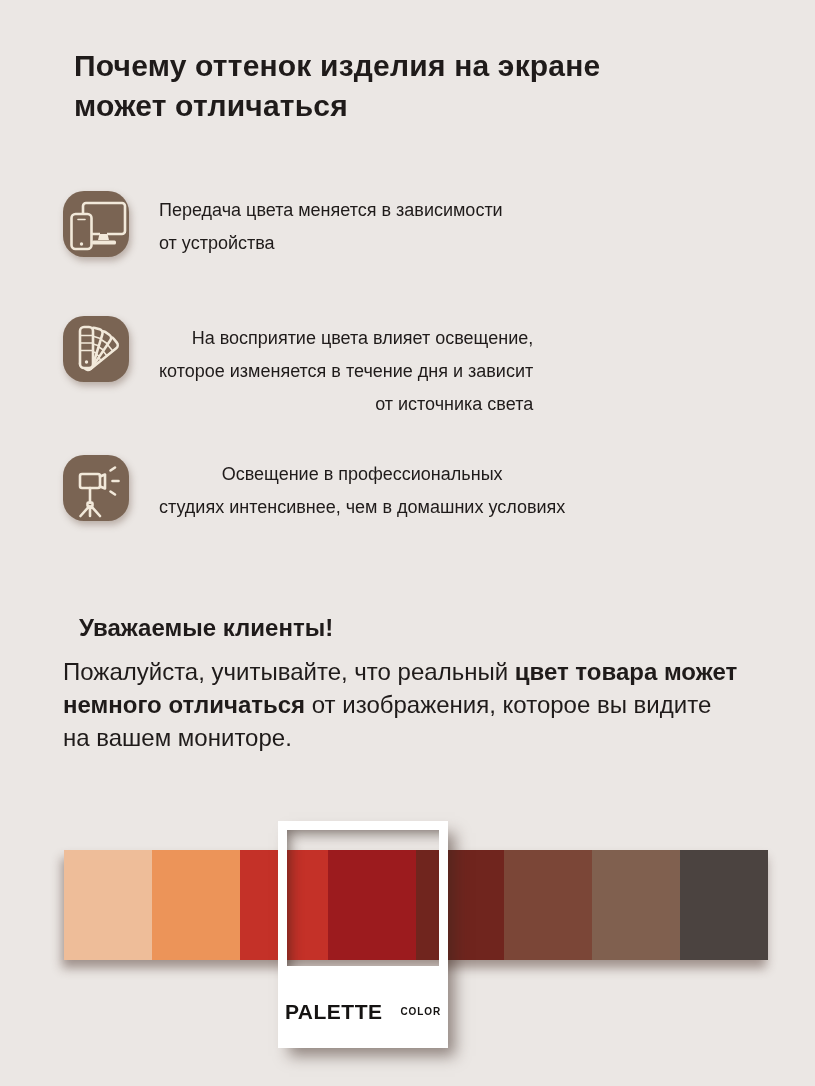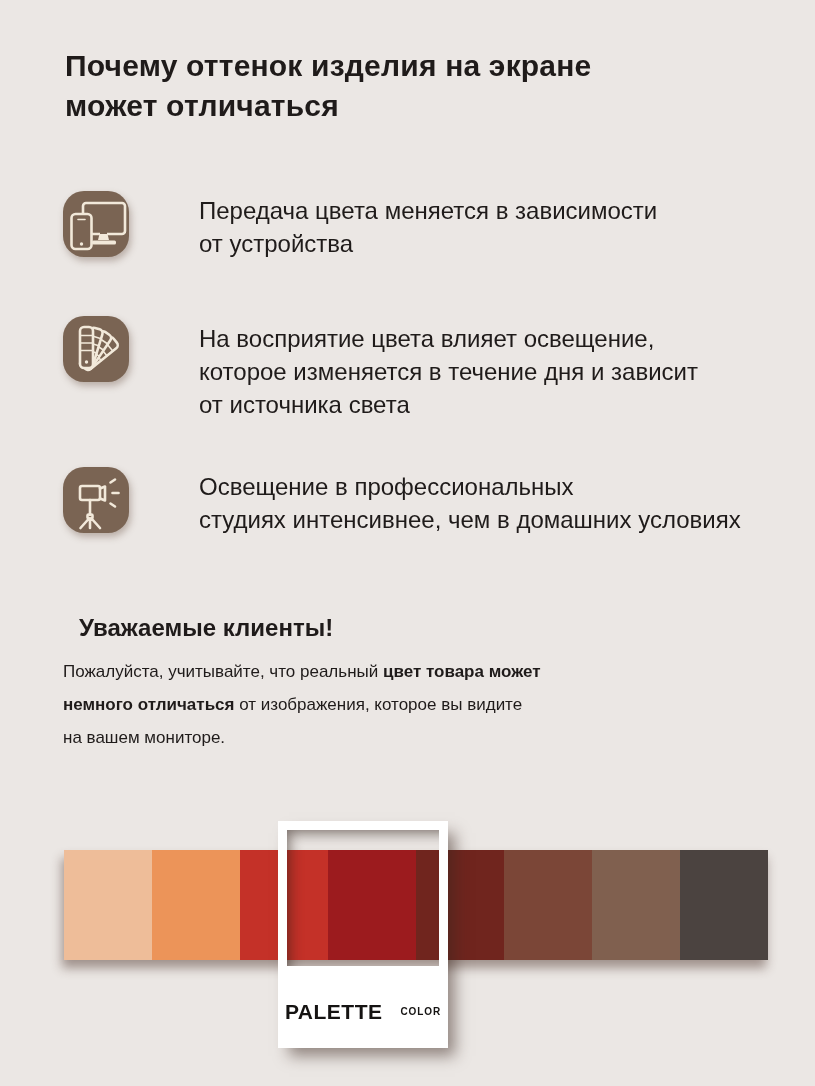--- a/index.html
+++ b/index.html
@@ -3,36 +3,36 @@
 <meta charset="utf-8">
 <style>
   :root{
     --badge:#7a6453;
     --stroke:#f2e9da;
   }
   html,body{margin:0;padding:0;}
   body{font-family:"Liberation Sans",sans-serif;background:#ebe7e4;}
   .page{position:relative;width:815px;height:1086px;background:#ebe7e4;color:#1f1b1a;overflow:hidden;}
 
-  .title{position:absolute;left:65px;top:46px;margin:0;width:700px;
+  .title{position:absolute;left:74px;top:46px;margin:0;width:700px;
          font-size:30px;line-height:40px;font-weight:bold;letter-spacing:.2px;white-space:pre-line;}
 
   .feature{position:absolute;left:63px;display:flex;gap:30px;width:710px;}
   #feature-1{top:188px;align-items:center;}
-  #feature-2{top:316px;align-items:flex-start;}
-  #feature-3{top:464px;align-items:center;}
+  #feature-2{top:316px;align-items:flex-start;text-align:right;}
+  #feature-3{top:452px;align-items:center;text-align:center;}
   .icon-badge{flex:0 0 66px;width:66px;height:66px;border-radius:21px;background:var(--badge);
               box-shadow:2px 4px 7px rgba(95,70,55,.35);
               display:flex;align-items:center;justify-content:center;}
   .icon-badge svg{display:block;}
-  .feature-text{font-size:24px;line-height:33px;white-space:pre-line;margin-top:6px;margin-left:40px;}
+  .feature-text{font-size:18px;line-height:33px;white-space:pre-line;margin-top:6px;}
 
   .clients-heading{position:absolute;left:63px;top:598px;margin:16px;font-size:24px;font-weight:bold;}
   .notice{position:absolute;left:63px;top:655px;margin:0;width:705px;
-          font-size:17px;line-height:33px;white-space:pre-line;}
+          font-size:24px;line-height:33px;white-space:pre-line;}
   .notice .bold{font-weight:bold;}
 
   .palette-strip{position:absolute;left:64px;top:850px;width:704px;height:110px;display:flex;
                  box-shadow:-2px 8px 10px rgba(70,45,35,.45);}
   .swatch{flex:1;}
 
   .palette-card{position:absolute;left:278px;top:821px;width:170px;height:227px;
                 box-shadow:9px 10px 14px -2px rgba(60,40,32,.5);}
   .card-window{box-sizing:border-box;height:154px;border:9px solid #ffffff;position:relative;}
   .window-shadow{position:absolute;inset:0;box-shadow:inset 8px 9px 14px -6px rgba(45,28,22,.6);}

